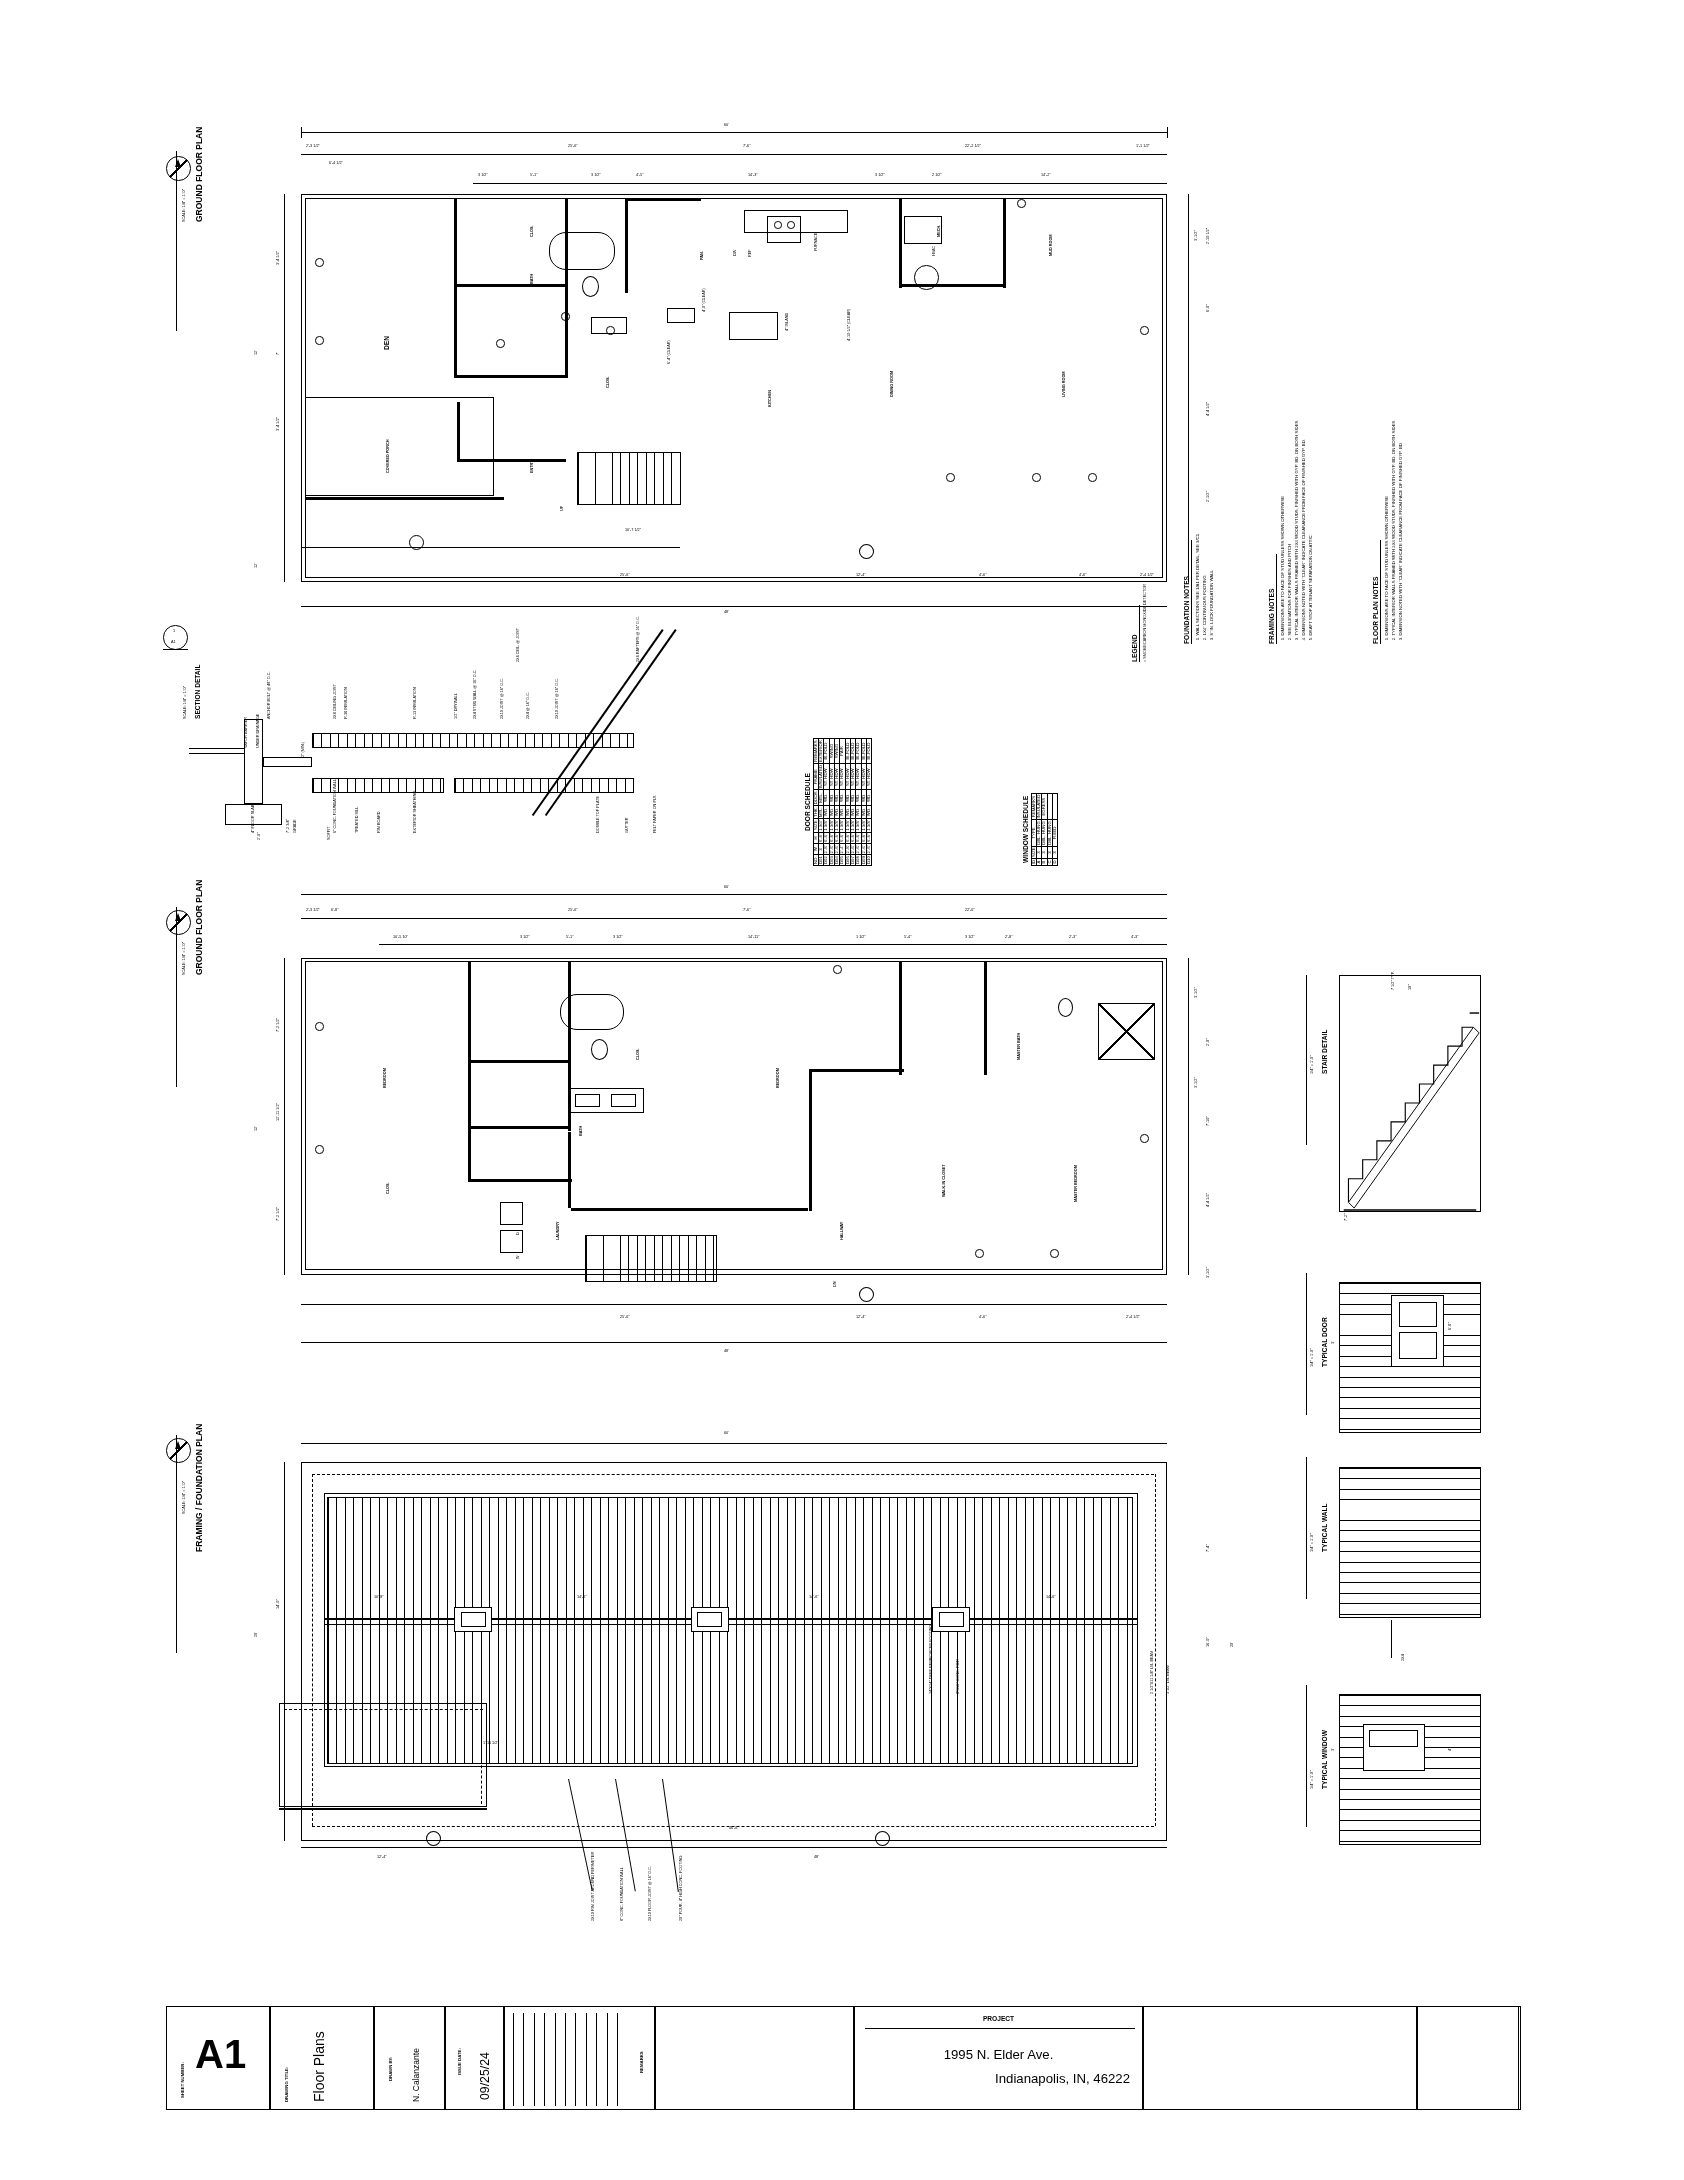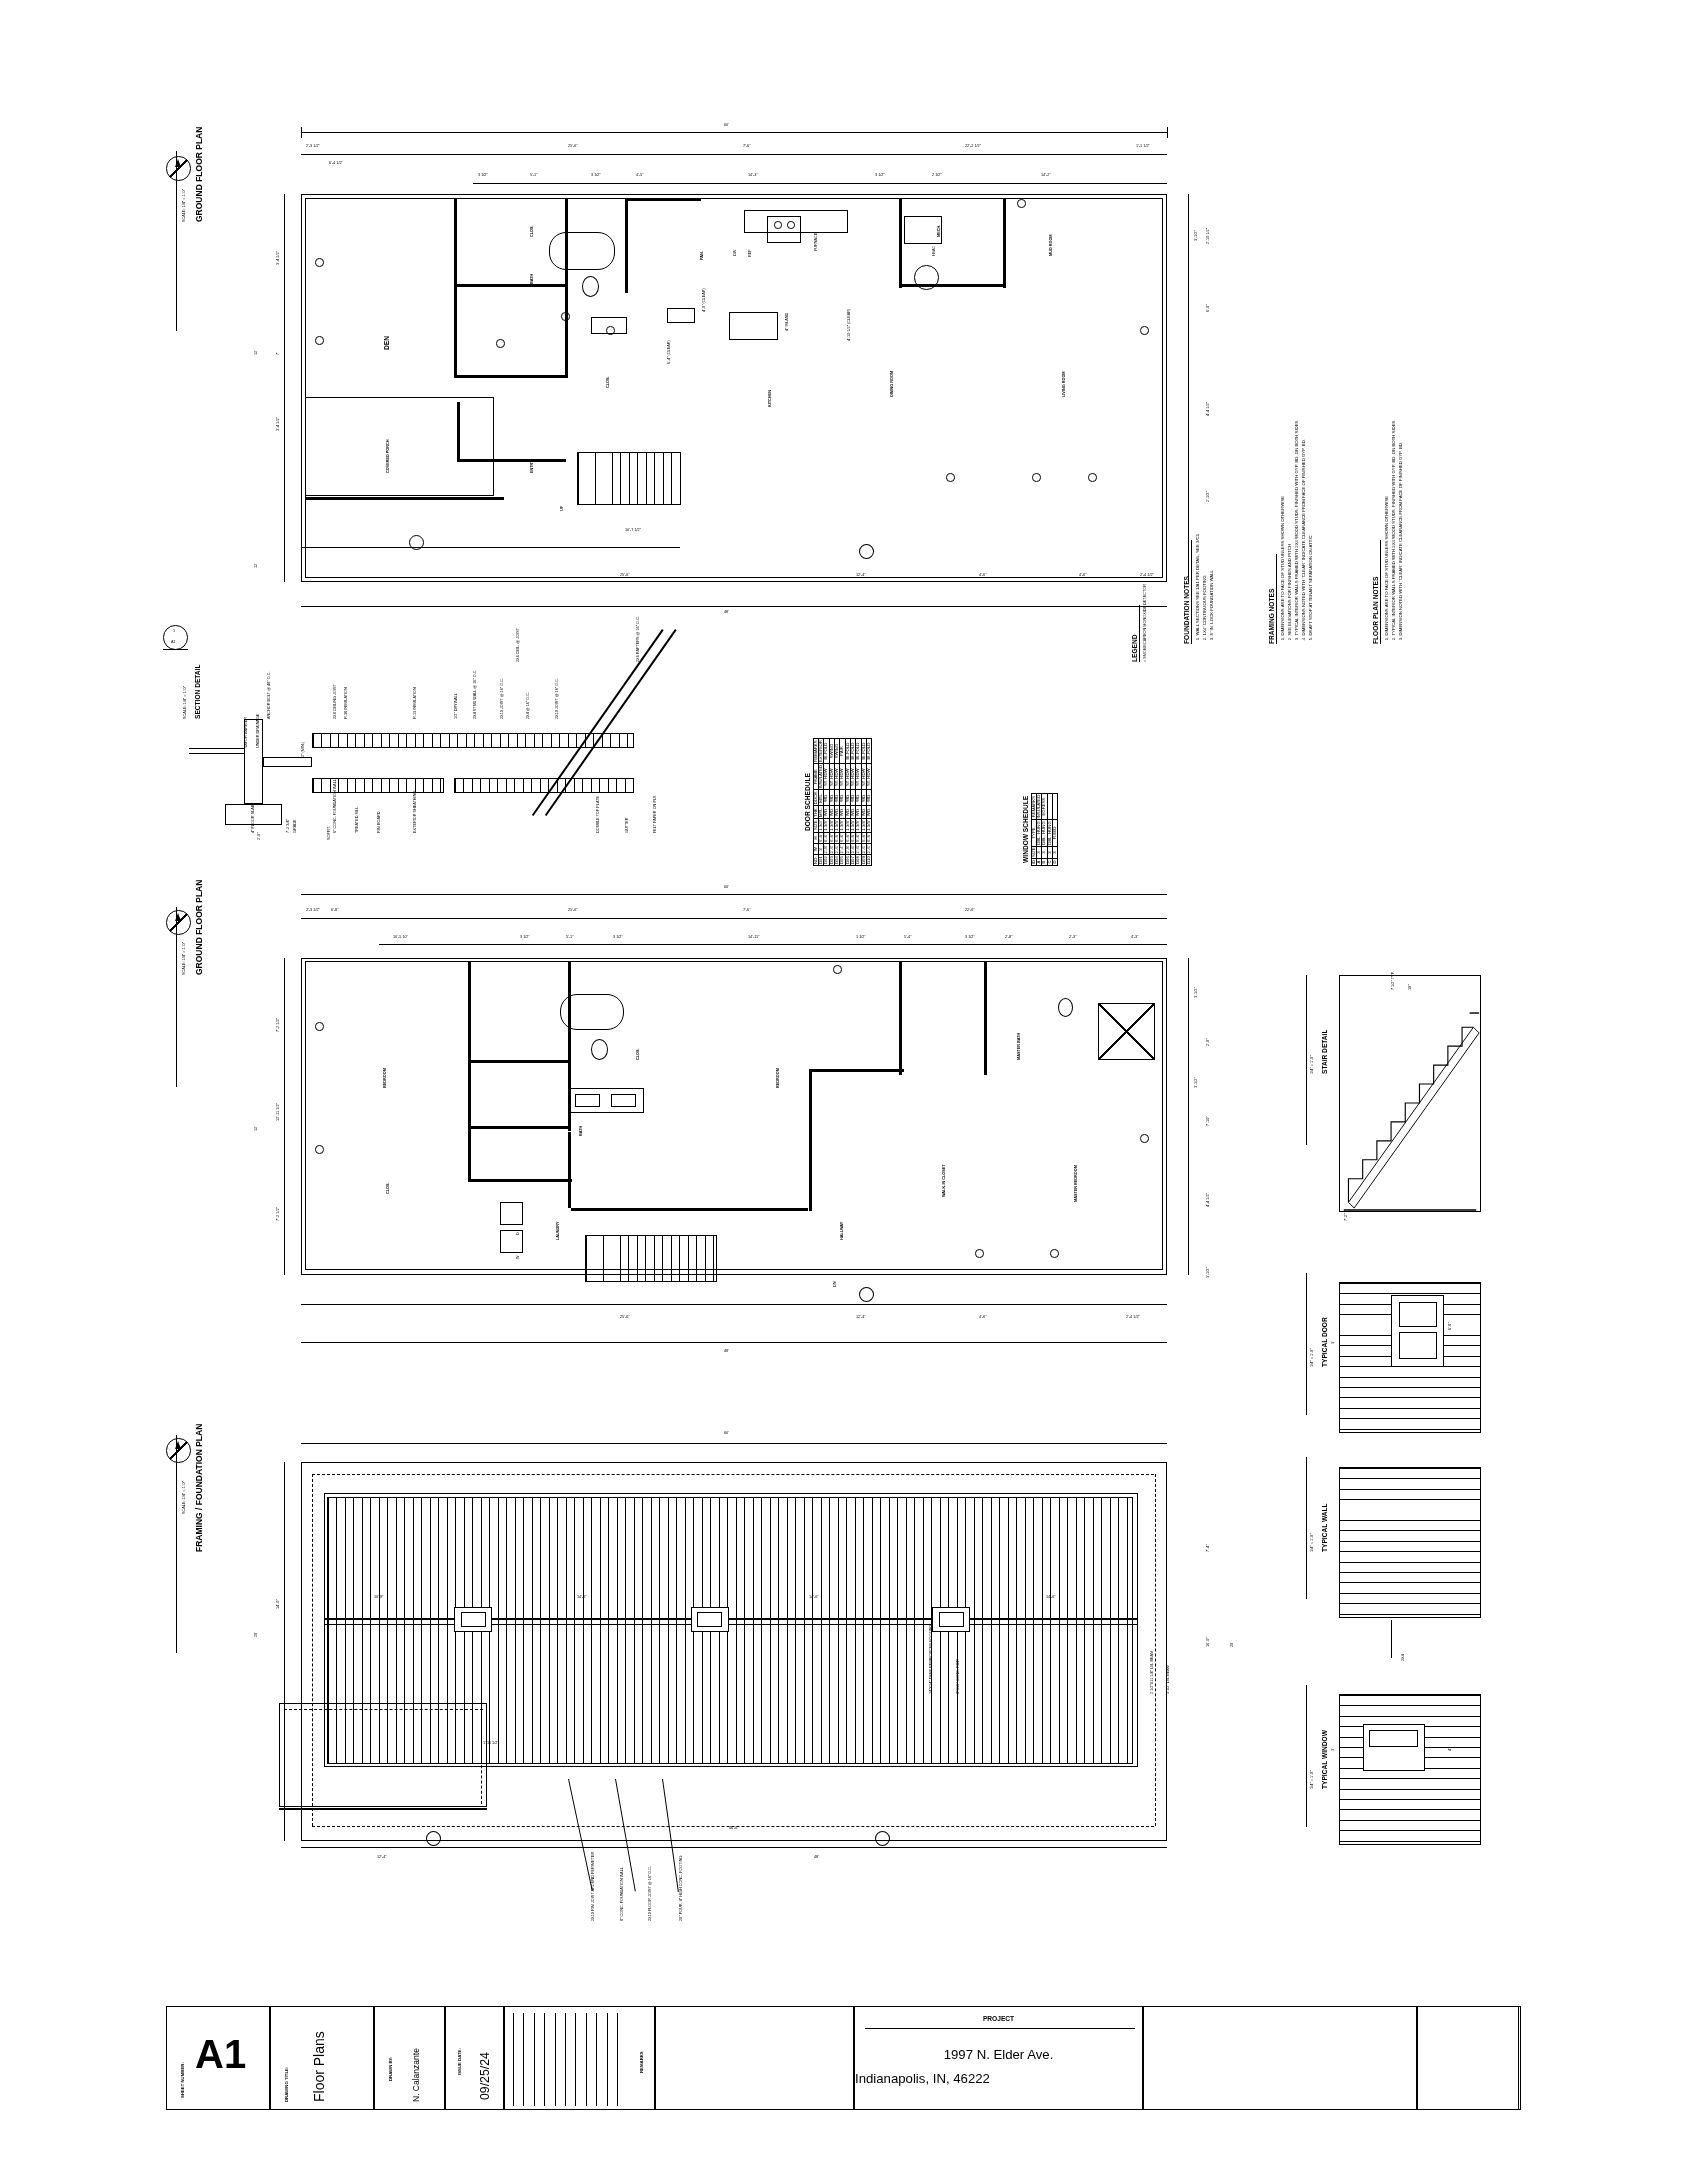--- a/index.html
+++ b/index.html
@@ -764,22 +764,22 @@
       <div class="lbl b rot90" style="font-size:4.3px; left:134px; top:66px;">REMARKS</div>
       <div style="position:absolute; left:7.6px; top:5.7px; width:114px; height:93px;
                   background-image:repeating-linear-gradient(90deg,#000 0 0.9px,transparent 0.9px 10.4px);"></div>
     </div>
 
     <div class="tbcell" style="left:488px; top:-0.9px; width:199px; height:104px;"></div>
 
     <div class="tbcell" style="left:687px; top:-0.9px; width:289px; height:104px;">
       <div style="position:absolute; left:0; right:0; top:7.6px; text-align:center; font-size:6.6px; font-weight:bold;">PROJECT</div>
       <div class="thin" style="left:9.5px; top:21px; width:270px; height:0.9px;"></div>
-      <div style="position:absolute; left:0; right:0; top:40px; text-align:center; font-size:13.2px;">1997 N. Elder Ave.</div>
-      <div style="position:absolute; left:0; right:12px; top:64px; text-align:left; font-size:13.2px;">Indianapolis, IN, 46222</div>
+      <div style="position:absolute; left:0; right:0; top:40px; text-align:center; font-size:13.2px;">1995 N. Elder Ave.</div>
+      <div style="position:absolute; left:0; right:12px; top:64px; text-align:right; font-size:13.2px;">Indianapolis, IN, 46222</div>
     </div>
 
     <div class="tbcell" style="left:976px; top:-0.9px; width:274px; height:104px;"></div>
     <div class="tbcell" style="left:1250px; top:-0.9px; width:104px; height:104px;"></div>
   </div>
 
 </div>
 
 
 </body></html>

